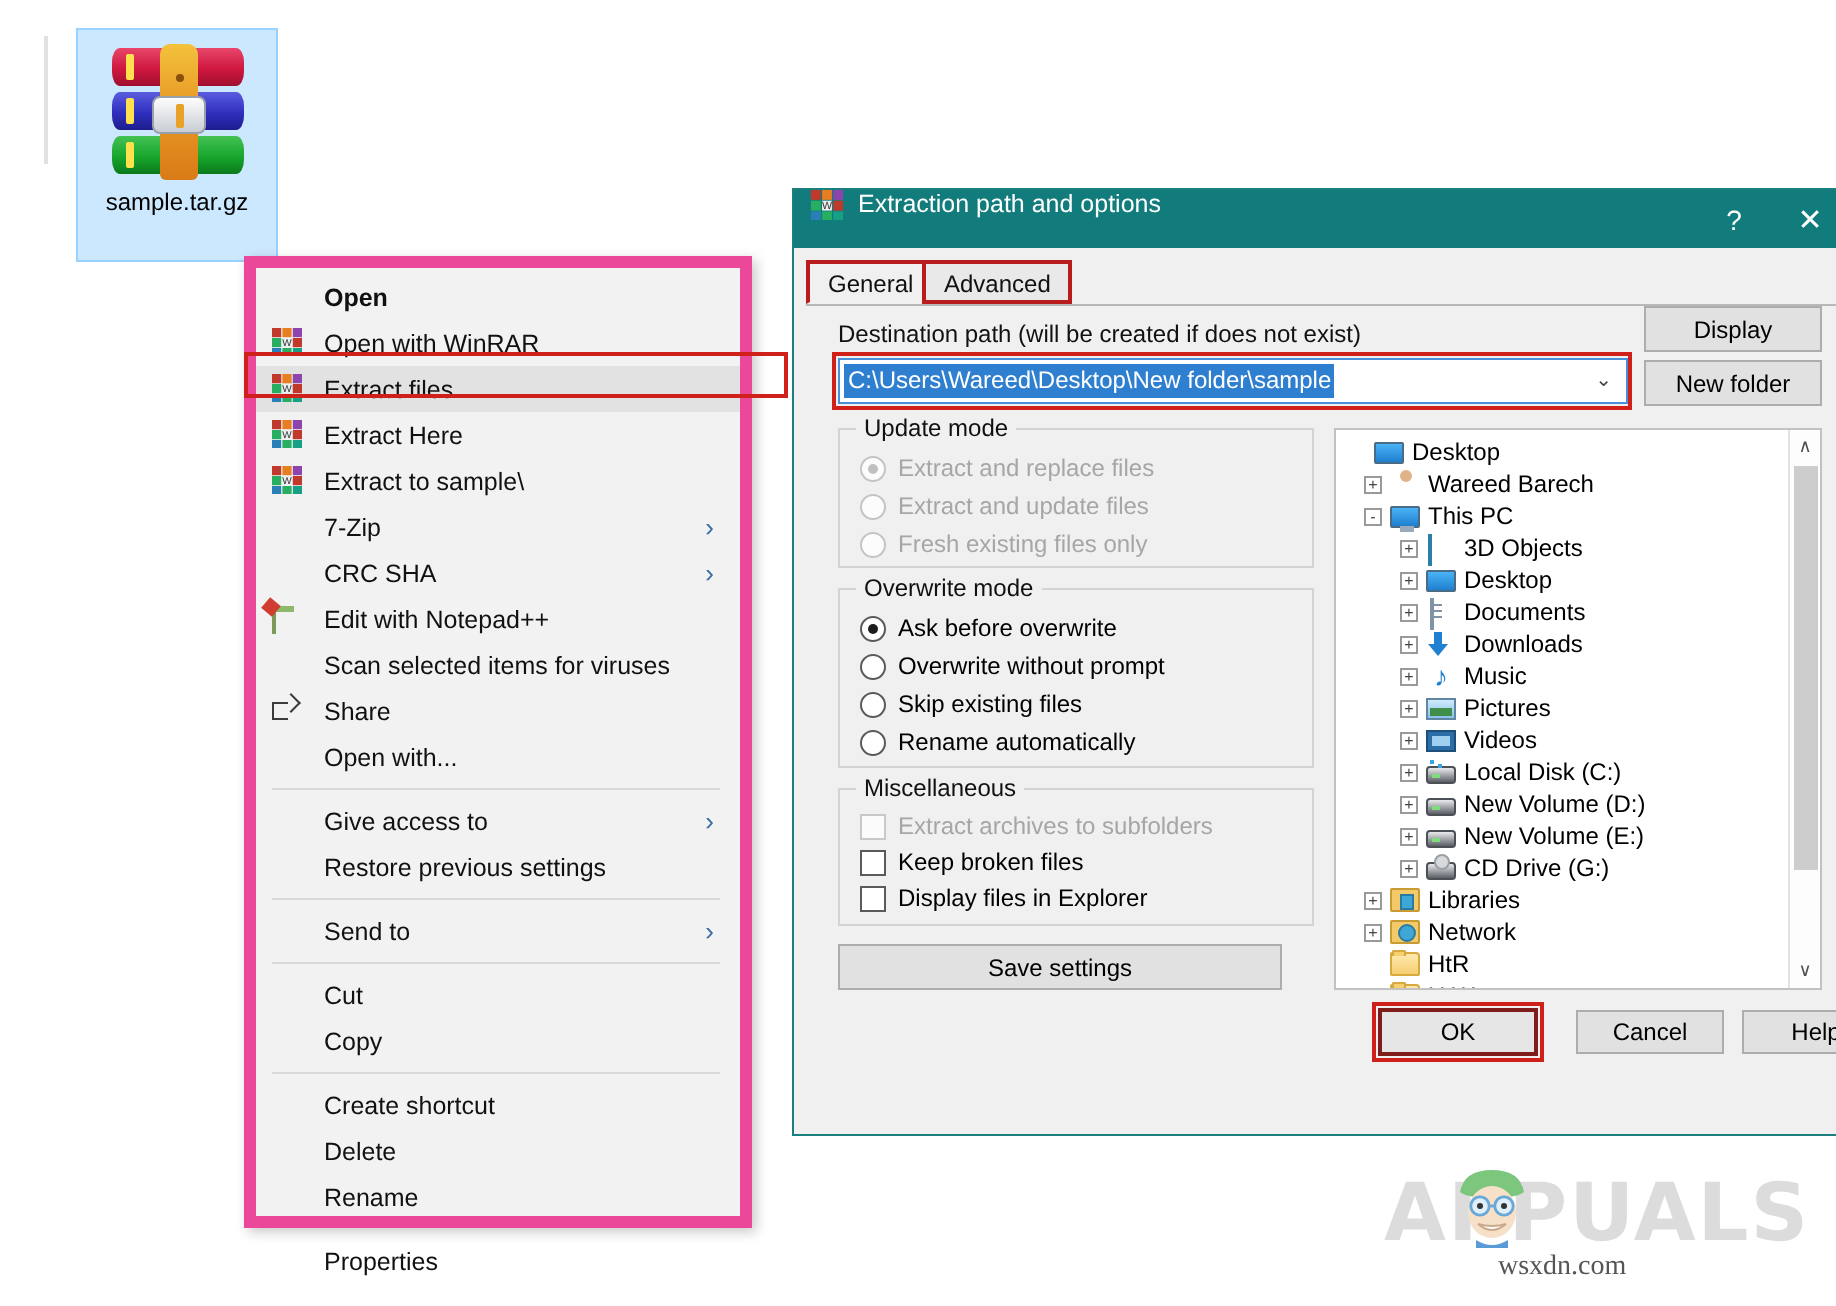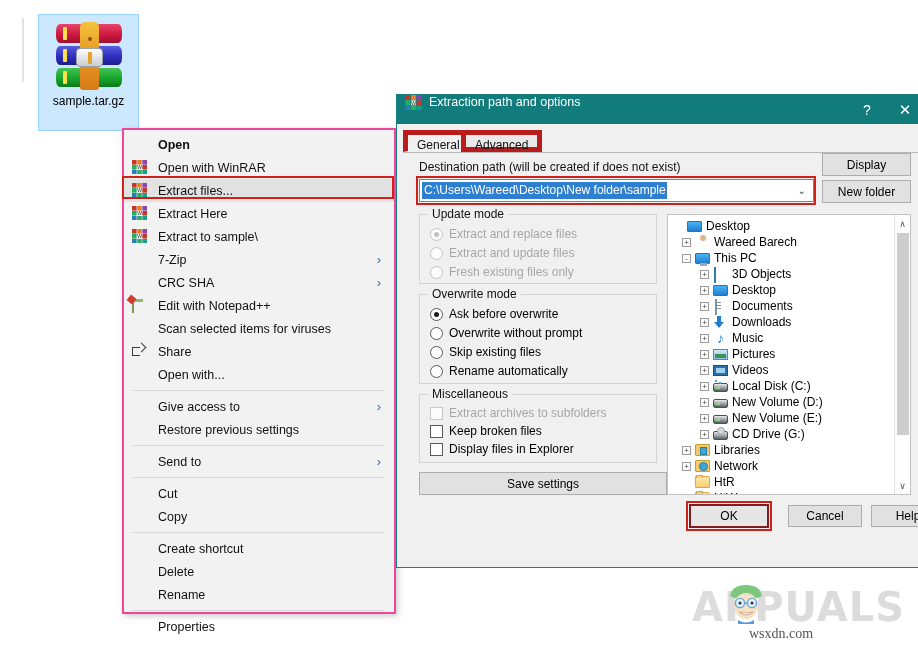--- a/index.html
+++ b/index.html
@@ -31,22 +31,22 @@
         border-radius:5px 5px 3px 3px;}
   .buckle{position:absolute;left:20px;top:24px;width:27px;height:19px;
         background:linear-gradient(180deg,#fdfdfd,#c9cdd3);border-radius:4px;
         border:1px solid #9aa0a8;box-sizing:border-box;}
   .buckle:after{content:"";position:absolute;left:11px;top:3px;width:4px;height:12px;background:#e8a227;border-radius:1px;}
   .beltdot{position:absolute;left:32px;top:13px;width:4px;height:4px;border-radius:50%;background:#8a4f0a;}
   #file-label{margin-top:6px;font-size:12px;color:#000;line-height:15px;}
 
   
   #context-menu{
-    position:absolute;left:106px;top:128px;width:274px;height:486px;
-    background:#f2f2f2;border:2px solid #ec4899;box-sizing:border-box;
+    position:absolute;left:106px;top:128px;width:254px;height:486px;
+    background:#f2f2f2;border:6px solid #ec4899;box-sizing:border-box;
     box-shadow:2px 2px 6px rgba(0,0,0,.22);
     padding:3px 0 3px 0;
   }
   .mi{position:relative;height:23px;display:flex;align-items:center;padding-left:8px;
       font-size:12.5px;color:#111;cursor:default;}
   .mi.bold{font-weight:bold;}
   .mi .ico{width:18px;height:16px;margin-right:8px;flex:0 0 18px;position:relative;}
   .mi .lbl{flex:1 1 auto;white-space:nowrap;}
   .mi .arrow{margin-right:13px;color:#3b6ea5;font-size:13px;line-height:1;}
   .mi.noicon{padding-left:34px;}
@@ -77,21 +77,21 @@
   }
   #title-bar{height:29px;background:#127c7c;display:flex;color:#fff;}
   #title-bar .t-ico{width:17px;height:15px;margin:0 7px 0 8px;position:relative;}
   #title-text{font-size:12.5px;flex:1 1 auto;}
   .sysbtn{width:38px;height:29px;display:flex;align-items:center;justify-content:center;
           font-size:14px;color:#fff;cursor:default;}
   .sysbtn.close{font-size:15px;}
 
   #tabstrip{position:relative;height:22px;margin:6px 0 0 6px;border-bottom:1px solid #b8b8b8;}
   .tab{position:absolute;top:0;height:22px;line-height:21px;padding:0 9px;font-size:12px;
-       border:5px solid #b91c1c;box-sizing:border-box;background:#e9e9e9;color:#111;}
+       border:2px solid #b91c1c;box-sizing:border-box;background:#e9e9e9;color:#111;}
   .tab.active{background:#f0f0f0;border-bottom:1px solid #f0f0f0;}
 
   #dialog-body{position:absolute;left:0;top:57px;right:0;bottom:0;}
 
   #dest-label{position:absolute;left:22px;top:8px;font-size:12px;color:#111;}
   #dest-field-wrap{position:absolute;left:22px;top:27px;width:395px;height:23px;
       background:#fff;border:1px solid #4a90d9;box-sizing:border-box;display:flex;align-items:center;}
   #dest-value{font-size:12px;background:#2f7fd0;color:#fff;padding:1px 1px 1px 2px;margin-left:2px;line-height:15px;}
   #dest-caret{margin-left:auto;margin-right:7px;font-size:10px;color:#444;}
   #dest-annot{position:absolute;left:19px;top:24px;width:400px;height:29px;border:2.5px solid #d0201a;box-sizing:border-box;pointer-events:none;}
@@ -114,21 +114,21 @@
   .opt{position:absolute;left:10px;display:flex;align-items:center;font-size:12px;line-height:14px;}
   .opt.dis{color:#a6a6a6;}
   .radio{width:13px;height:13px;border:1px solid #5a5a5a;border-radius:50%;box-sizing:border-box;
          margin-right:6px;background:#fff;position:relative;flex:0 0 13px;}
   .radio.dis{border-color:#c4c4c4;background:#fcfcfc;}
   .radio.on:after{content:"";position:absolute;left:3px;top:3px;width:5px;height:5px;border-radius:50%;background:#1d1d1d;}
   .radio.on.dis:after{background:#c0c0c0;}
   .cbx{width:13px;height:13px;border:1px solid #5a5a5a;box-sizing:border-box;margin-right:6px;background:#fff;flex:0 0 13px;}
   .cbx.dis{border-color:#c8c8c8;background:#fbfbfb;}
 
-  #save-settings{position:absolute;left:22px;top:320px;width:248px;height:23px;}
+  #save-settings{position:absolute;left:22px;top:320px;width:222px;height:23px;}
 
   
   #tree-panel{position:absolute;left:270px;top:62px;width:244px;height:281px;
      background:#fff;border:1px solid #c2c2c2;box-sizing:border-box;overflow:hidden;}
   #tree-scroll{position:absolute;right:0;top:0;width:16px;height:100%;background:#fdfdfd;border-left:1px solid #e2e2e2;box-sizing:border-box;}
   .sb-arrow{height:17px;display:flex;align-items:center;justify-content:center;font-size:9px;color:#505050;}
   #sb-thumb{position:absolute;left:2px;top:18px;width:12px;height:202px;background:#cdcdcd;}
   #tree{position:absolute;left:0;top:3px;right:17px;}
   .tr{height:16px;display:flex;align-items:center;font-size:12px;white-space:nowrap;color:#000;}
   .exp{width:9px;height:9px;border:1px solid #9a9a9a;box-sizing:border-box;background:#fff;

